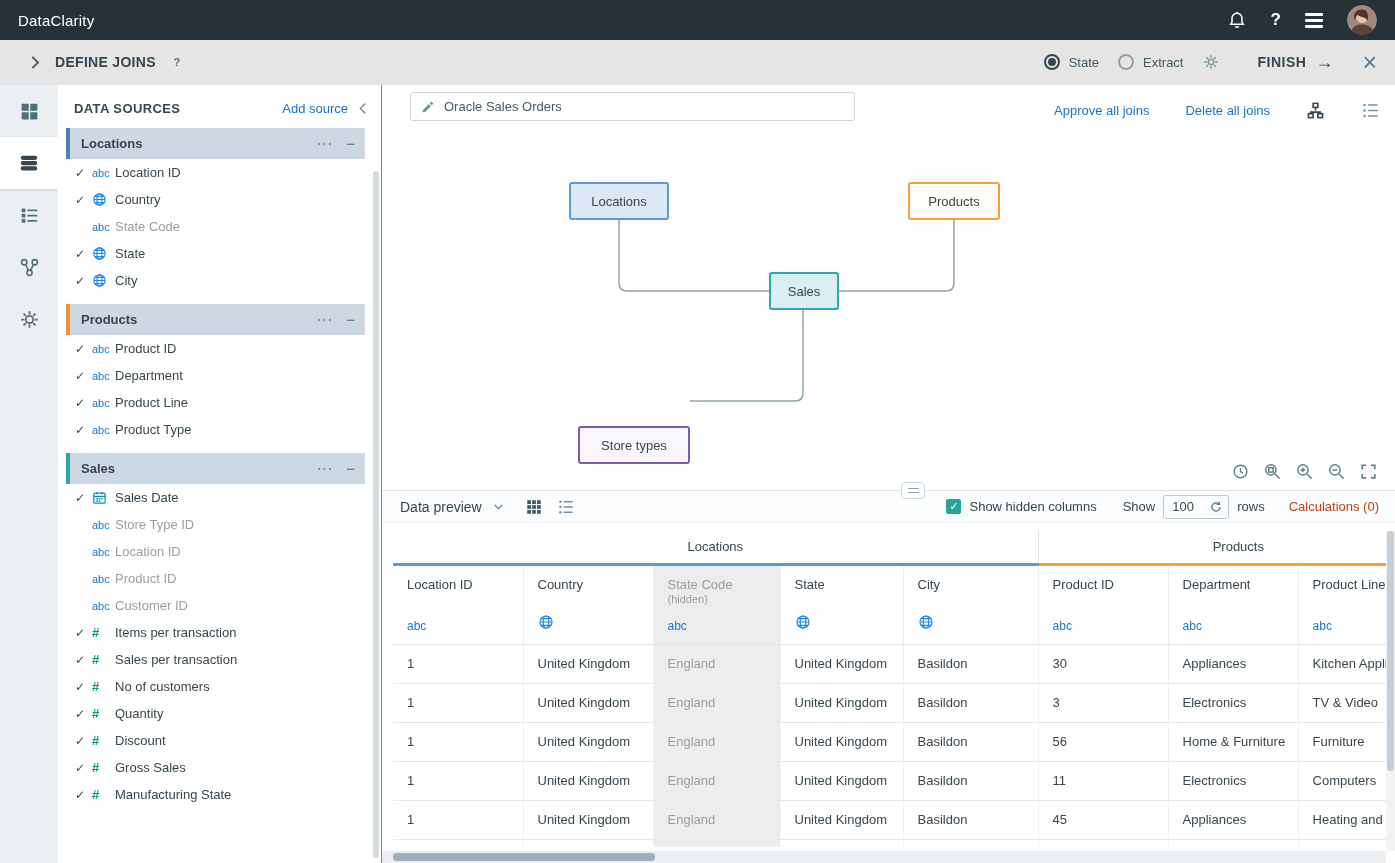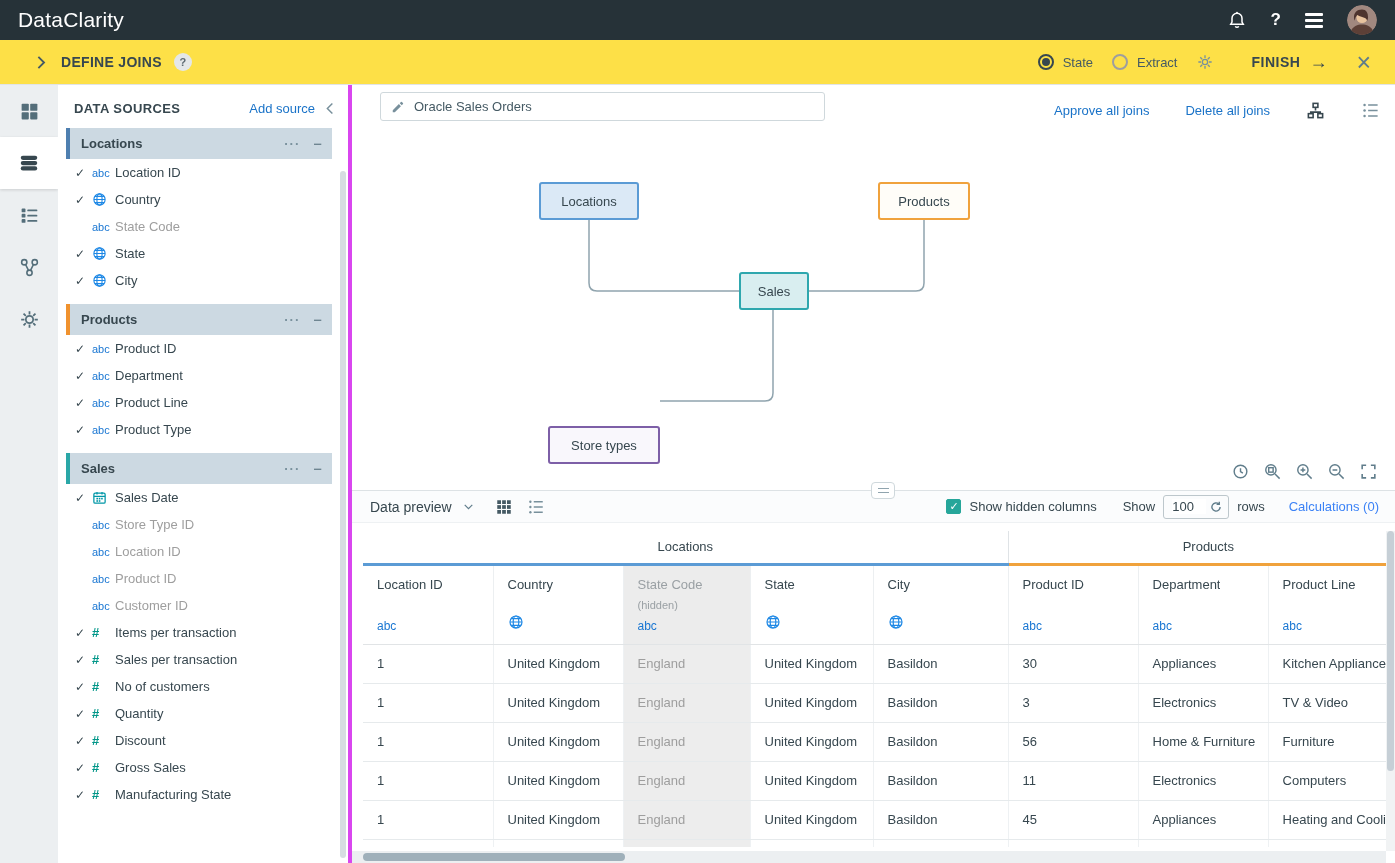--- a/index.html
+++ b/index.html
@@ -3,51 +3,51 @@
 <meta charset="utf-8">
 <style>
   *{box-sizing:border-box;margin:0;padding:0}
   html,body{width:1395px;height:863px;overflow:hidden}
   body{font-family:"Liberation Sans","DejaVu Sans",sans-serif;background:#fff;color:#37474f}
   [data-interactable="true"]{cursor:pointer}
   svg{display:block}
 
   
   .topbar{height:40px;background:#263238;display:flex;align-items:center;padding:0 18px}
-  .logo{color:#fff;font-size:21px;letter-spacing:.2px}
+  .logo{color:#fff;font-size:15px;letter-spacing:.2px}
   .topbar-right{margin-left:auto;display:flex;align-items:center;gap:24px}
   .tb-icon{color:#fff;display:flex;align-items:center}
   .tb-help{font-weight:bold;font-size:17px}
   .burger{display:flex;flex-direction:column;gap:3px}
   .burger i{display:block;width:18px;height:3px;background:#fff;border-radius:1px}
   .avatar{width:30px;height:30px;border-radius:50%;overflow:hidden;display:block}
 
   
-  .subbar{height:45px;background:#fde047;border-bottom:1px solid #e1e4e6;display:flex;align-items:center;padding:0 24px;gap:12px}
+  .subbar{height:45px;background:#e5e5e5;border-bottom:1px solid #e1e4e6;display:flex;align-items:center;padding:0 18px;gap:12px}
   .sub-chev{color:#455a64;display:flex;align-items:center;margin-left:8px}
   .subbar-title{font-size:14px;font-weight:bold;letter-spacing:.3px;color:#37474f}
   .help-badge{width:18px;height:18px;border-radius:50%;background:#e4e7e9;color:#5f6b73;font-size:11px;font-weight:bold;display:flex;align-items:center;justify-content:center}
   .subbar-right{margin-left:auto;display:flex;align-items:center;gap:9px}
   .radio{width:16px;height:16px;border-radius:50%;border:2px solid #9e9e9e;position:relative;flex:0 0 auto}
   .radio.selected{border-color:#37474f}
   .radio.selected::after{content:"";position:absolute;inset:2px;border-radius:50%;background:#37474f}
   .radio-label{font-size:13px;color:#455a64;margin-right:10px}
   .mini-gear{color:#78909c;display:flex;align-items:center}
   .finish{font-size:14px;font-weight:bold;letter-spacing:.5px;margin-left:30px;color:#37474f}
   .arrow{font-size:18px;color:#37474f;margin-right:20px}
   .close{font-size:25px;color:#607d8b;line-height:1}
 
   
   .main{display:flex;height:778px}
   .rail{width:58px;background:#eceff1;display:flex;flex-direction:column;align-items:center;flex:0 0 auto}
   .rail-item{width:58px;height:52px;display:flex;align-items:center;justify-content:center;color:#546e7a}
   .rail-item.active{background:#fff;color:#37474f;box-shadow:0 1px 3px rgba(0,0,0,.14)}
 
   
-  .sources{width:294px;background:#fff;border-right:4px solid #d946ef;position:relative;overflow:hidden;flex:0 0 auto}
+  .sources{width:324px;background:#fff;border-right:1px solid #d946ef;position:relative;overflow:hidden;flex:0 0 auto}
   .sources-head{display:flex;align-items:center;gap:8px;padding:16px 10px 12px 16px}
   .sources-title{font-size:13px;font-weight:bold;letter-spacing:.4px;color:#37474f}
   .add-source{margin-left:auto;color:#1a73c8;font-size:13px}
   .panel-collapse{color:#78909c;display:flex;align-items:center}
   .search{margin:0 16px 14px;height:30px;border:1px solid #cfd8dc;border-radius:4px;display:flex;align-items:center;gap:7px;padding:0 9px;color:#78909c}
   .search input{border:0;outline:0;flex:1;font-size:13px;font-family:inherit;color:#455a64;min-width:0}
   .search input::placeholder{color:#9e9e9e;font-style:italic}
   .group{margin:0 16px 10px 8px}
   .group-head{height:31px;background:#ccd9e2;border-left:4px solid #90a4ae;display:flex;align-items:center;padding:0 10px 0 11px}
   .group-title{font-size:13px;font-weight:bold;color:#37474f}
@@ -88,30 +88,30 @@
   .pv-list{color:#78909c;margin-left:4px}
   .pv-right{margin-left:auto;display:flex;align-items:center;gap:8px}
   .checkbox{width:15px;height:15px;border-radius:2px;border:1.5px solid #9e9e9e;color:#fff;font-size:11px;display:flex;align-items:center;justify-content:center;font-weight:bold}
   .checkbox.checked{background:#26a69a;border-color:#26a69a}
   .cb-label{font-size:13px;margin-right:18px;color:#37474f}
   .show-label{font-size:13px;color:#37474f}
   .rows-input{width:66px;height:24px;border:1px solid #bdc7cc;border-radius:3px;display:flex;align-items:center;padding:0 5px 0 8px;gap:3px}
   .rows-input input{width:34px;border:0;outline:0;font-size:13px;color:#37474f;font-family:inherit}
   .rows-refresh{color:#607d8b;display:flex;align-items:center}
   .rows-label{font-size:13px;margin-right:16px;color:#37474f}
-  .calc-link{color:#3b82f6;font-size:13px;margin-right:2px}
+  .calc-link{color:#c2410c;font-size:13px;margin-right:2px}
   .table-zone{position:relative;flex:1;overflow:hidden}
   .table-wrap{margin:8px 0 0 11px;overflow:hidden;height:316px;width:1023px}
   table{border-collapse:collapse;table-layout:fixed;width:1045px}
   .group-cell{height:33px;font-size:13px;font-weight:normal;color:#37474f;text-align:center;border-bottom:3px solid #90a4ae;background:#fff}
   .group-cell.sep{border-left:1px solid #dfe3e6}
   th.col-head{height:78px;background:#fff;border-right:1px solid #eceff1;border-bottom:1px solid #e1e4e6;vertical-align:top;padding:11px 0 10px 14px;text-align:left;font-weight:normal}
   .col-inner{display:flex;flex-direction:column;height:57px;align-items:flex-start}
   .col-name{font-size:13px;color:#37474f;white-space:nowrap;overflow:hidden}
-  .col-note{font-size:11px;color:#9aa0a4;margin-top:7px}
+  .col-note{font-size:11px;color:#9aa0a4;margin-top:1px}
   .col-icon{margin-top:auto}
   .col-icon .ticon svg{width:16px;height:16px}
   .col-icon .ticon-abc{font-size:12px}
   th.col-head.hiddencol{background:#ececec}
   th.col-head.hiddencol .col-name{color:#9aa0a4}
   tbody td{height:39px;font-size:13px;color:#37474f;padding-left:14px;border-right:1px solid #eef1f3;border-bottom:1px solid #e6eaec;white-space:nowrap;overflow:hidden;background:#fff}
   tbody td.hiddencol{background:#ededed;color:#9e9e9e}
   .hscroll{position:absolute;left:0;right:9px;bottom:0;height:12px;background:#eceff1}
   .hscroll .thumb{position:absolute;left:11px;top:2px;width:262px;height:8px;border-radius:4px;background:#9fb0ba}
   .vscroll{position:absolute;right:0;top:8px;bottom:12px;width:9px;background:#f1f3f4}

